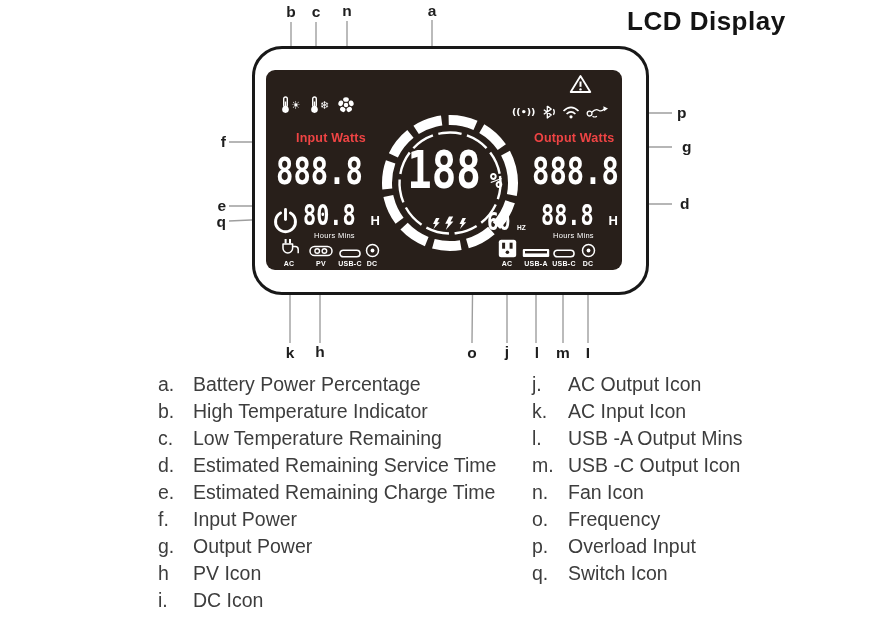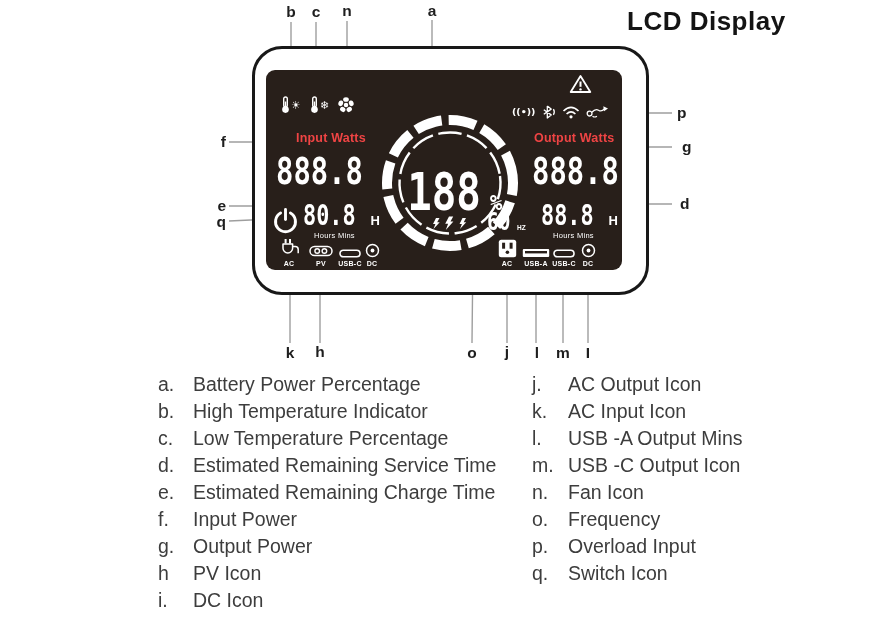--- a/index.html
+++ b/index.html
@@ -133,21 +133,21 @@
       <div class="abs watts-label" style="left:30px;top:61px;">Input Watts</div>
       <div class="abs" style="left:10px;top:80px;">
         <span class="seg sq" style="font-size:37px;">888.8</span>
       </div>
 
       <svg class="abs" style="left:102px;top:31px;" width="164" height="164" viewBox="0 0 164 164">
         <circle cx="82" cy="82" r="63" fill="none" stroke="#fff" stroke-width="10" stroke-dasharray="27.5 7" transform="rotate(-14 82 82)"></circle>
         <circle cx="82" cy="82" r="50.5" fill="none" stroke="#fff" stroke-width="2.4" stroke-dasharray="23.5 5.6" transform="rotate(-8 82 82)"></circle>
       </svg>
 
-      <div class="abs" style="left:116px;top:73px;width:136px;text-align:center;line-height:36px;margin-top:32px;">
+      <div class="abs" style="left:116px;top:73px;width:136px;text-align:center;line-height:56px;">
         <span class="seg sqc" style="font-size:51px;">188</span><span class="seg" style="font-size:21px;">%</span>
       </div>
 
       <svg class="abs" style="left:152px;top:146px;" width="64" height="18" viewBox="0 0 64 18" fill="#fff">
         <path d="M18 2 H21.5 L19.2 6.2 H21.7 L15.5 13 L17.4 8 H15 Z"></path>
         <path d="M31 0.5 H35.2 L32.5 5.6 H35.4 L27.8 14 L30.1 7.8 H27.2 Z"></path>
         <path d="M44.5 2 H48 L45.7 6.2 H48.2 L42 13 L43.9 8 H41.5 Z"></path>
       </svg>
 
       <div class="abs watts-label" style="left:268px;top:61px;">Output Watts</div>
@@ -268,21 +268,21 @@
   <div class="abs letter cx" style="left:320px;top:343px;">h</div>
   <div class="abs letter cx" style="left:472px;top:344px;">o</div>
   <div class="abs letter cx" style="left:507px;top:343px;">j</div>
   <div class="abs letter cx" style="left:537px;top:344px;">l</div>
   <div class="abs letter cx" style="left:563px;top:344px;">m</div>
   <div class="abs letter cx" style="left:588px;top:344px;">I</div>
 
   <div class="abs legend-col lw" style="left:158px;top:371px;">
     <div class="legend-row"><span class="key">a.</span><span>Battery Power Percentage</span></div>
     <div class="legend-row"><span class="key">b.</span><span>High Temperature Indicator</span></div>
-    <div class="legend-row"><span class="key">c.</span><span>Low Temperature Percentage</span></div>
+    <div class="legend-row"><span class="key">c.</span><span>Low Temperature Remaining</span></div>
     <div class="legend-row"><span class="key">d.</span><span>Estimated Remaining Service Time</span></div>
     <div class="legend-row"><span class="key">e.</span><span>Estimated Remaining Charge Time</span></div>
     <div class="legend-row"><span class="key">f.</span><span>Input Power</span></div>
     <div class="legend-row"><span class="key">g.</span><span>Output Power</span></div>
     <div class="legend-row"><span class="key">h</span><span>PV Icon</span></div>
     <div class="legend-row"><span class="key">i.</span><span>DC Icon</span></div>
   </div>
 
   <div class="abs legend-col rw" style="left:532px;top:371px;">
     <div class="legend-row"><span class="key">j.</span><span>AC Output Icon</span></div>

